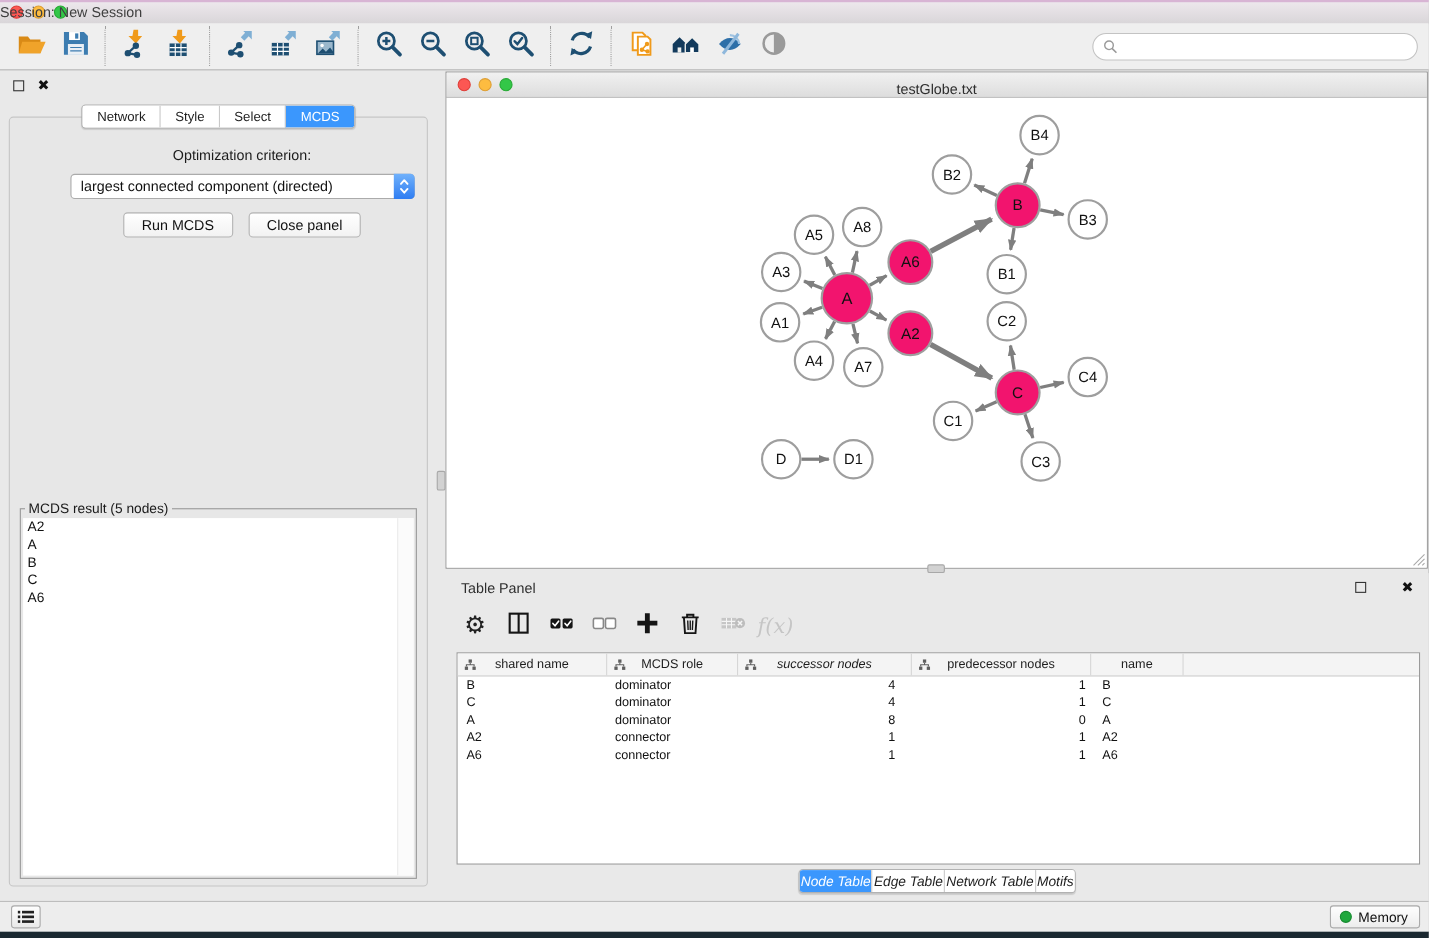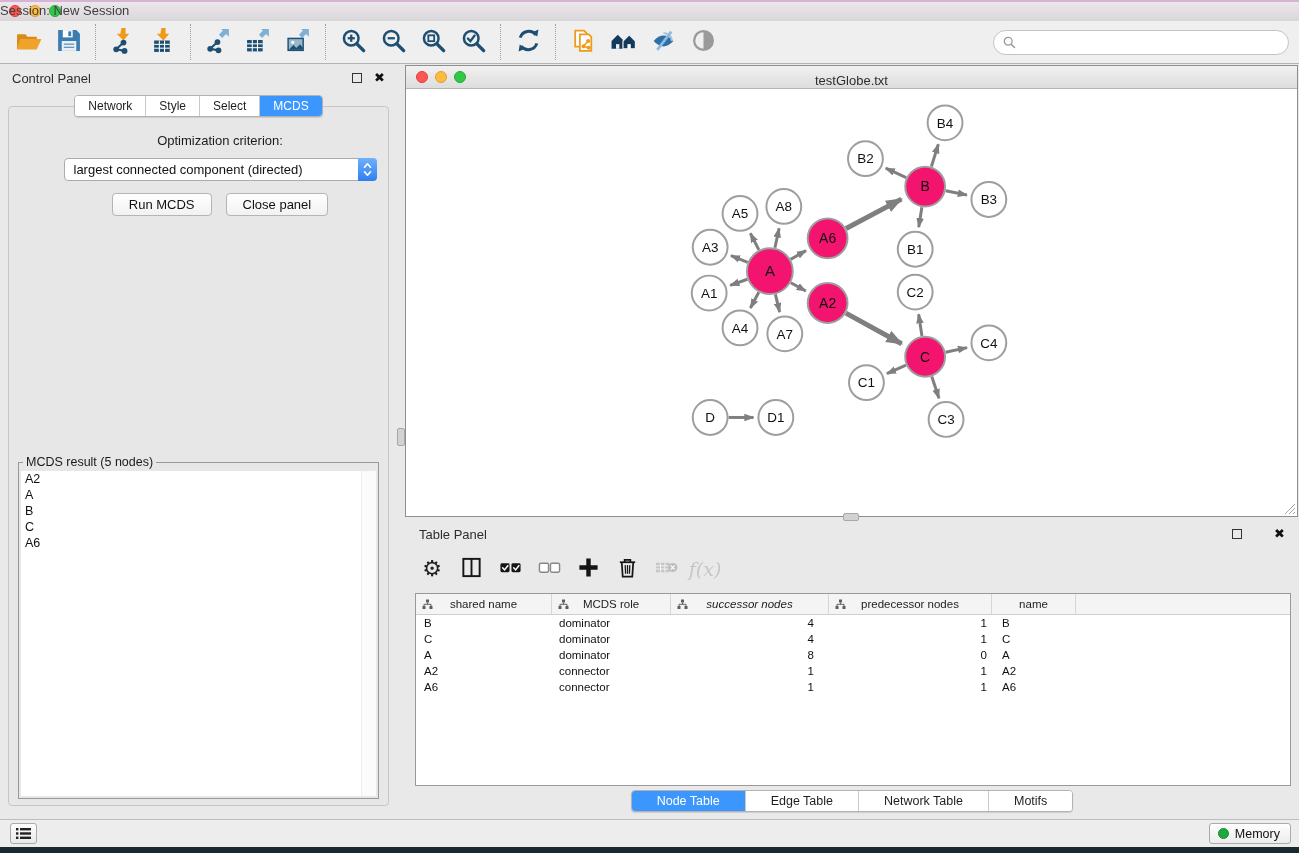--- a/index.html
+++ b/index.html
@@ -83,21 +83,21 @@
   .tp-table{position:absolute;left:10px;right:8px;top:72px;bottom:34px;border:1px solid #9a9a9a;
     background:#fff;overflow:hidden;}
   .thead{display:flex;height:21px;background:#f4f4f4;border-bottom:1px solid #cfcfcf;box-sizing:border-box;}
   .th{position:relative;display:flex;align-items:center;justify-content:center;font-size:11.5px;color:#1d1d1d;
     border-right:1px solid #d6d6d6;box-sizing:border-box;flex:0 0 auto;}
   .th .sort-ic{position:absolute;left:6px;top:5px;}
   .th.filler{flex:1;border-right:none;}
   .trow{display:flex;height:16px;align-items:center;font-size:11.5px;color:#111;}
   .td{box-sizing:border-box;flex:0 0 auto;white-space:nowrap;overflow:hidden;}
   .tp-tabs{position:absolute;bottom:8px;left:0;right:0;display:flex;justify-content:center;}
-  .tp-tabs .seg{font-size:12.5px;padding:3px 25px;}
+  .tp-tabs .seg{font-size:12.5px;padding:3px 1px;font-style:italic;}
   
   .status-bar{position:absolute;bottom:6px;left:0;right:0;height:27px;background:#ededed;border-top:1px solid #bdbdbd;}
   .list-btn{position:absolute;left:10px;top:3px;width:27px;height:21px;background:linear-gradient(#fefefe,#e9e9e9);
     border:1px solid #ababab;border-radius:3px;display:flex;align-items:center;justify-content:center;box-sizing:border-box;}
   .memory-btn{position:absolute;right:8px;top:3px;height:21px;padding:0 10px 0 8px;box-sizing:border-box;
     background:linear-gradient(#fefefe,#ededed);border:1px solid #ababab;border-radius:3px;
     display:flex;align-items:center;gap:6px;font-size:12.5px;color:#111;}
   .mem-dot{width:11px;height:11px;border-radius:50%;background:#1fa83d;border:1px solid #178a30;box-sizing:border-box;}
   .desktop-strip{position:absolute;bottom:0;left:0;right:0;height:6px;background:#1a2830;}
 </style>
@@ -297,21 +297,20 @@
           <line x1="8.8" y1="8.8" x2="12.4" y2="12.4" stroke="#9a9a9a" stroke-width="1.6" stroke-linecap="round"></line>
         </svg>
       <input placeholder="" style="">
     </div>
   </div>
 
   <div class="main">
 
     <div class="control-panel">
       <div class="panel-header">
-        <span class="ph-title">Control Panel</span>
         <span class="ph-float"></span>
         <span class="ph-close">✖</span>
       </div>
       <div class="cp-tabs">
         <div class="segmented" id="cp-tabbar">
             <div class="seg">Network</div>
             <div class="seg">Style</div>
             <div class="seg">Select</div>
             <div class="seg active">MCDS</div>
           </div>

